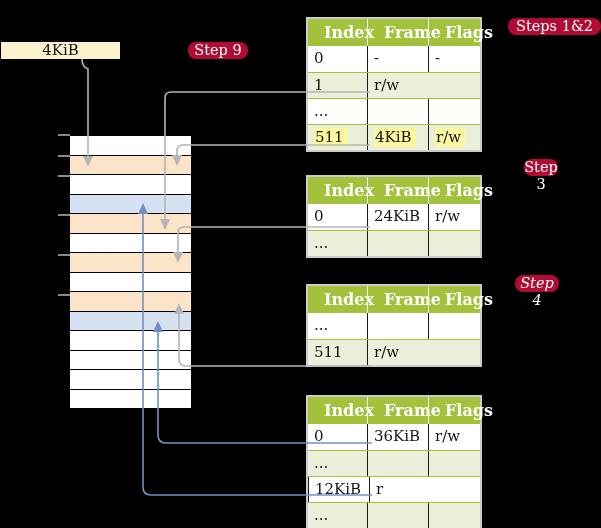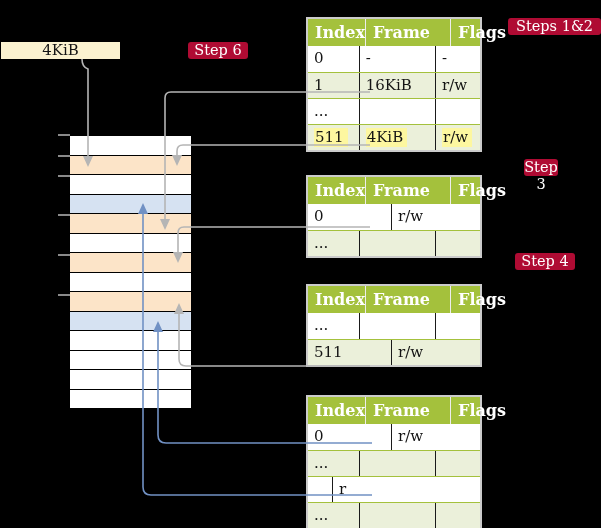--- a/index.html
+++ b/index.html
@@ -12,62 +12,62 @@
     --arrow-grey:#B5B5B5; --arrow-blue:#7191C4; --tick-grey:#8A8A8A;
   }
   
   .frame-box{
     position:absolute;left:1px;top:42px;width:119px;height:17px;
     background:var(--frame-cream);color:#141414;font-size:15px;line-height:17px;
     text-align:center;
   }
   
   .badge{
-    position:absolute;height:17px;line-height:17px;border-radius:3px;
+    position:absolute;height:17px;line-height:17px;border-radius:8px;
     background:var(--badge-red);color:#fff;font-size:14.5px;text-align:center;
   }
   #badge-step0{left:188px;top:42px;width:60px;}
   #badge-steps12{left:508px;top:18px;width:93px;}
   #badge-step3{left:524px;top:159px;width:34px;}
-  #badge-step4{left:515px;top:253px;width:60px;}
+  #badge-step4{left:515px;top:275px;width:44px;font-style:italic;}
   
   #memory-strip{position:absolute;left:70px;top:135px;width:121px;}
   .mem-row{height:18.5px;border-top:1.5px solid #000;}
   .mem-row.white{background:#fff;}
   .mem-row.peach{background:var(--strip-peach);}
   .mem-row.blue{background:var(--strip-blue);}
   .tick{position:absolute;left:58px;width:12px;height:2px;background:var(--tick-grey);}
   
   .ptable{position:absolute;left:306px;width:172px;border:2px solid #CBCBCB;background:#fff;}
   .thead{display:flex;background:var(--header-green);height:27px;}
-  .th{color:#fff;font-weight:bold;font-size:16px;line-height:27px;padding-left:7px;box-sizing:border-box;}
+  .th{color:#fff;font-weight:bold;font-size:16px;line-height:27px;padding-left:16px;box-sizing:border-box;}
   .th.c2,.th.c3{border-left:1px solid #EDEDED;}
   .tr{display:flex;height:26px;box-sizing:border-box;}
   .tr + .tr{border-top:1.5px solid var(--header-green);}
   .tr.shaded{background:var(--row-green);}
   .td{font-size:15px;color:#141414;line-height:24px;padding-left:6px;box-sizing:border-box;overflow:hidden;}
   .td.c2,.td.c3{border-left:1px solid #1A1A1A;}
-  .c1{width:59px;}.c2{width:61px;}.c3{width:52px;margin-left:24px;}
+  .c1{width:59px;}.c2{width:61px;}.c3{width:52px;}
   .hl{background:var(--highlight-yellow);padding:0 4px 1px 1px;}
   #table-l4{top:17px;} #table-l3{top:175px;} #table-l2{top:284px;} #table-l1{top:395px;}
   
   #arrows{position:absolute;left:0;top:0;z-index:5;pointer-events:none;}
   .arrow-grey{stroke:var(--arrow-grey);stroke-width:1.6;fill:none;}
   .head-grey{fill:var(--arrow-grey);stroke:none;}
   .arrow-blue{stroke:var(--arrow-blue);stroke-width:1.6;fill:none;}
   .head-blue{fill:var(--arrow-blue);stroke:none;}
 </style>
 </head>
 <body>
 
 <div id="canvas" style="--badge-red: #AF0B33; --header-green: #A4C13C; --row-green: #EBF0DA; --highlight-yellow: #FDF7A0; --frame-cream: #FBF2D0; --strip-peach: #FCE4C8; --strip-blue: #D6E2F2; --arrow-grey: #B5B5B5; --arrow-blue: #7191C4;">
 
   <div class="frame-box">4KiB</div>
 
-  <div class="badge" id="badge-step0">Step 6</div>
+  <div class="badge" id="badge-step0">Step 9</div>
   <div class="badge" id="badge-steps12">Steps 1&amp;2</div>
   <div class="badge" id="badge-step3">Step 3</div>
   <div class="badge" id="badge-step4">Step 4</div>
 
   <div id="memory-strip">
       <div class="mem-row white"></div>
       <div class="mem-row peach"></div>
       <div class="mem-row white"></div>
       <div class="mem-row blue"></div>
       <div class="mem-row peach"></div>
@@ -95,21 +95,20 @@
       <div class="th c2">Frame</div>
       <div class="th c3">Flags</div>
     </div>
     <div class="tr">
       <div class="td c1">0</div>
       <div class="td c2">-</div>
       <div class="td c3">-</div>
     </div>
     <div class="tr shaded">
       <div class="td c1">1</div>
-      <div class="td c2">16KiB</div>
       <div class="td c3">r/w</div>
     </div>
     <div class="tr">
       <div class="td c1">...</div>
       <div class="td c2"></div>
       <div class="td c3"></div>
     </div>
     <div class="tr shaded">
       <div class="td c1"><span class="hl">511</span></div>
       <div class="td c2"><span class="hl">4KiB</span></div>
@@ -118,20 +117,21 @@
   </div>
 
   <div class="ptable" id="table-l3">
     <div class="thead">
       <div class="th c1">Index</div>
       <div class="th c2">Frame</div>
       <div class="th c3">Flags</div>
     </div>
     <div class="tr">
       <div class="td c1">0</div>
+      <div class="td c2">24KiB</div>
       <div class="td c3">r/w</div>
     </div>
     <div class="tr shaded">
       <div class="td c1">...</div>
       <div class="td c2"></div>
       <div class="td c3"></div>
     </div>
   </div>
 
   <div class="ptable" id="table-l2">
@@ -152,28 +152,30 @@
   </div>
 
   <div class="ptable" id="table-l1">
     <div class="thead">
       <div class="th c1">Index</div>
       <div class="th c2">Frame</div>
       <div class="th c3">Flags</div>
     </div>
     <div class="tr">
       <div class="td c1">0</div>
-      <div class="td c3">r/w</div>
-    </div>
-    <div class="tr shaded">
-      <div class="td c1">...</div>
-      <div class="td c2"></div>
-      <div class="td c3"></div>
-    </div>
-    <div class="tr">
+      <div class="td c2">36KiB</div>
+      <div class="td c3">r/w</div>
+    </div>
+    <div class="tr shaded">
+      <div class="td c1">...</div>
+      <div class="td c2"></div>
+      <div class="td c3"></div>
+    </div>
+    <div class="tr">
+      <div class="td c2">12KiB</div>
       <div class="td c3">r</div>
     </div>
     <div class="tr shaded">
       <div class="td c1">...</div>
       <div class="td c2"></div>
       <div class="td c3"></div>
     </div>
   </div>
 
   <svg id="arrows" width="601" height="528" viewBox="0 0 601 528">

